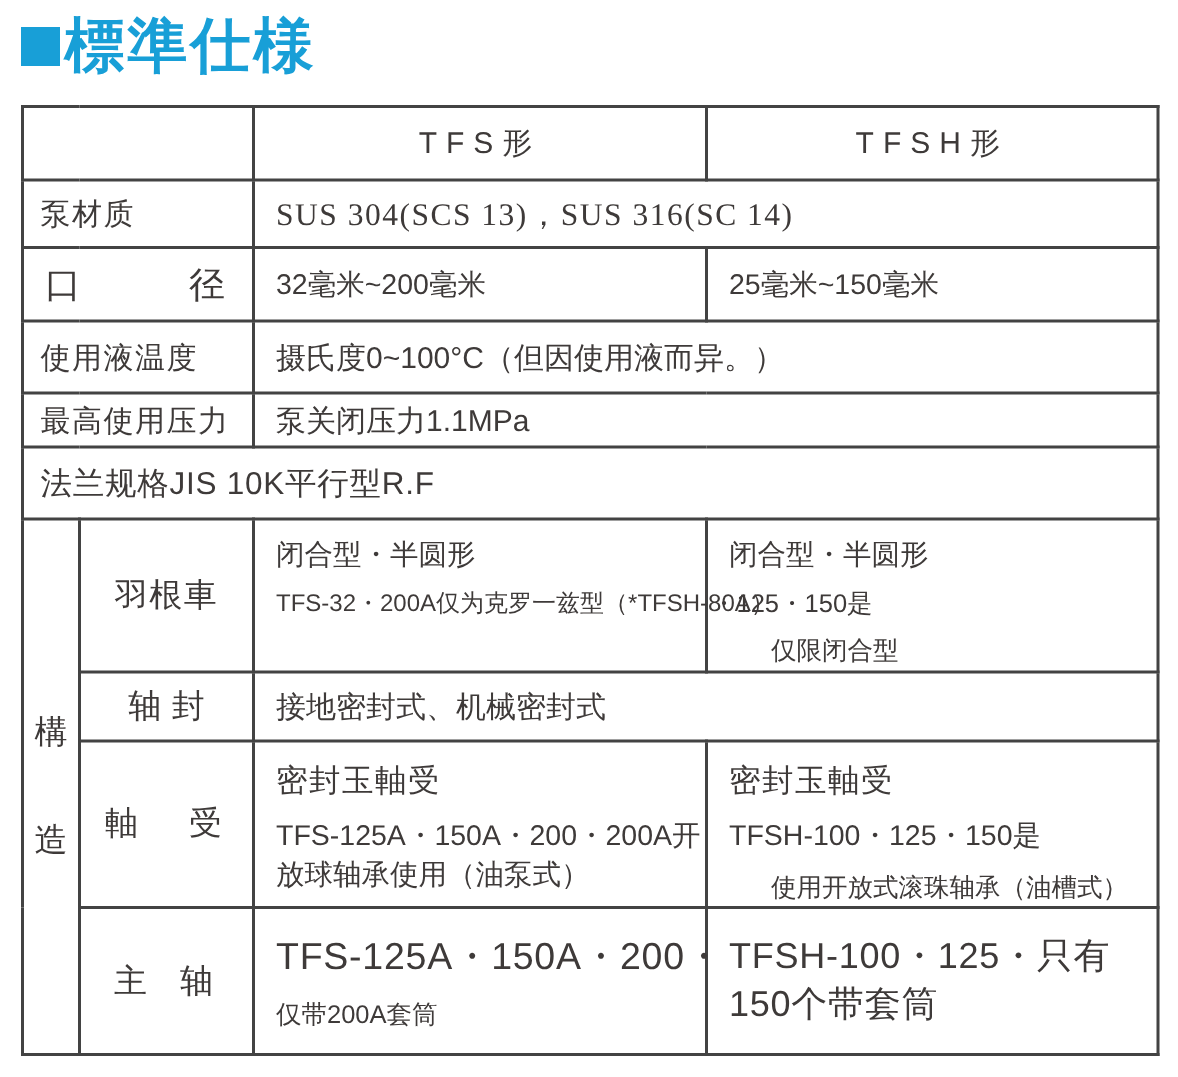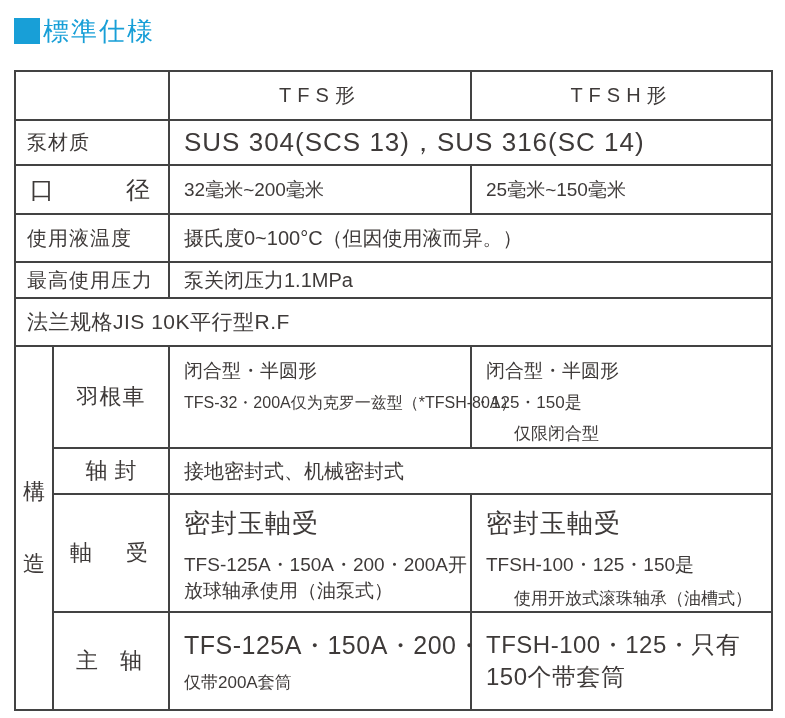--- a/index.html
+++ b/index.html
@@ -9,21 +9,21 @@
   }
   html,body{margin:0;padding:0;}
   body{
     width:785px;height:718px;background:#ffffff;
     font-family:"Liberation Sans",sans-serif;
     color:var(--text);
     overflow:hidden;
   }
   .title-row{display:flex;align-items:center;margin:15px 0 0 14px;height:32px;}
   .title-square{width:26px;height:26px;background:var(--accent);flex:0 0 auto;}
-  .title-text{color:var(--accent);font-size:26px;font-weight:normal;letter-spacing:2px;line-height:1;margin-left:3px;}
+  .title-text{color:var(--accent);font-size:40px;font-weight:bold;letter-spacing:2px;line-height:1;margin-left:3px;}
 
   table.spec{
     border-collapse:collapse;table-layout:fixed;
     width:757px;margin:23px 0 0 14px;
   }
   td{border:2px solid var(--border);padding:0;vertical-align:middle;overflow:visible;}
 
   
   tr.r-head{height:49px;}
   tr.r-material{height:45px;}
@@ -43,21 +43,21 @@
   .lbl-just3{font-size:22px;text-align:justify;text-align-last:justify;padding:0 26px 0 22px;}
   .lbl-center{font-size:22px;text-align:center;letter-spacing:7px;padding-left:7px;}
   .lbl-imp{font-size:22px;text-align:center;letter-spacing:1px;margin-top:42px;}
 
   .val{padding-left:14px;font-size:20px;}
   .val-sm{padding-left:14px;font-size:19px;}
   .flange{padding-left:11px;font-size:21px;letter-spacing:0.5px;}
 
   .cellblock{vertical-align:top;padding:11px 0 0 14px;}
   .line{display:block;line-height:1.35;}
-  .t21{font-size:26px;letter-spacing:1px;}
+  .t21{font-size:21px;letter-spacing:1px;font-family:Liberation Serif, serif;}
   .t19{font-size:19px;}
   .t17{font-size:17px;}
   .t16{font-size:16px;}
   .t25{font-size:25px;letter-spacing:0.5px;}
   .t24{font-size:24px;letter-spacing:0.5px;}
   .nowrap{white-space:nowrap;}
   .mt8{margin-top:8px;}
   .mt6{margin-top:11px;}
   .mt10{margin-top:10px;}
   .ind28{margin-left:28px;}

